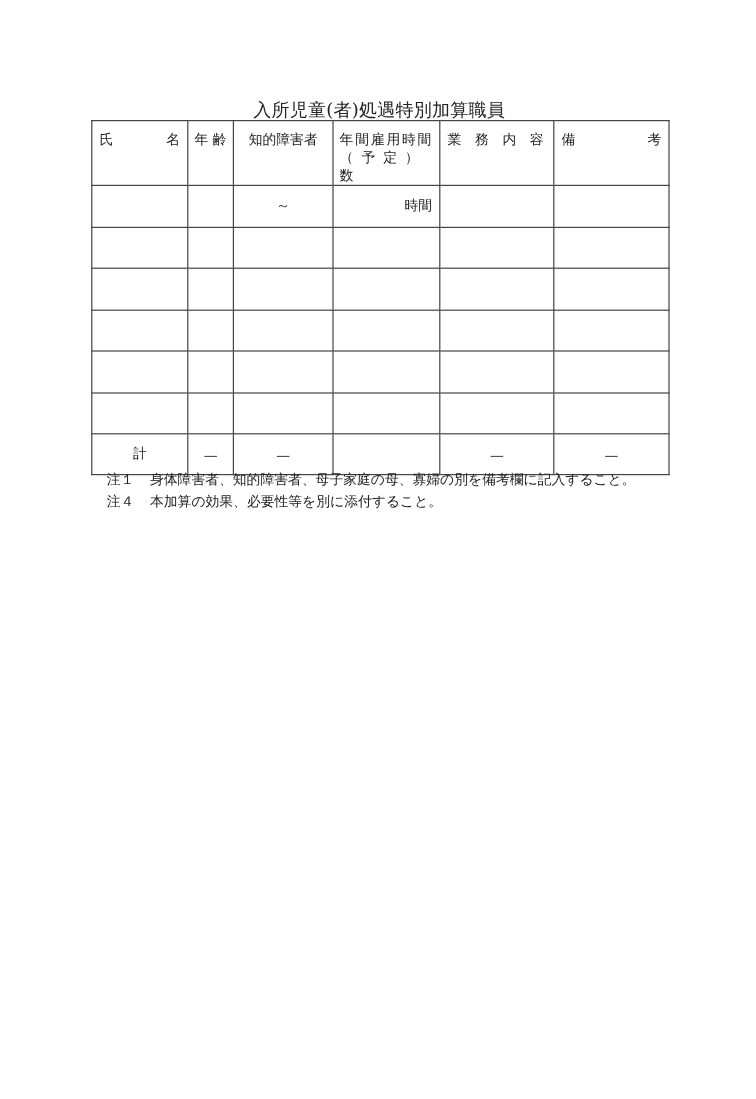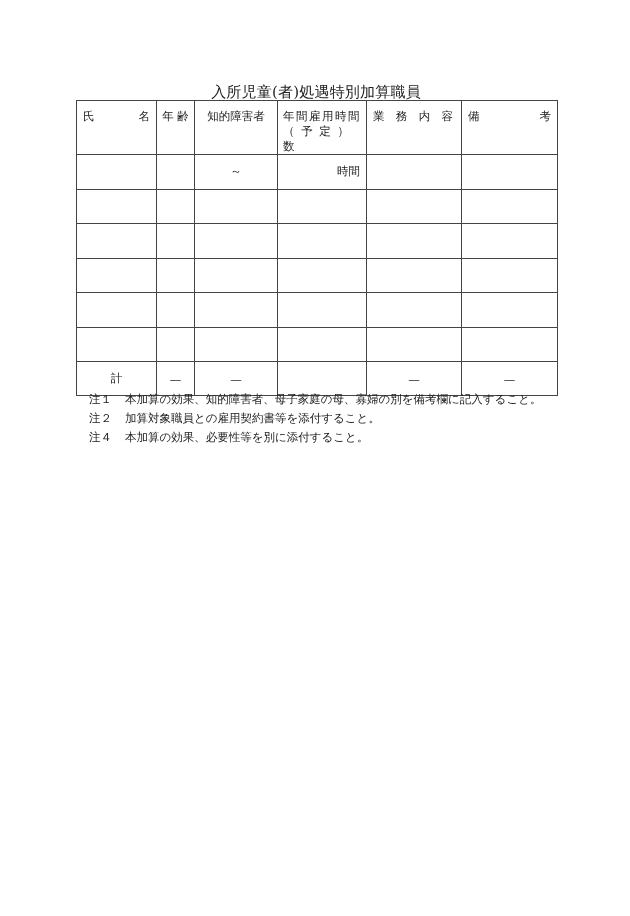--- a/index.html
+++ b/index.html
@@ -142,21 +142,18 @@
     <td>—</td>
     <td></td>
     <td>—</td>
     <td>—</td>
   </tr>
 </tbody>
   </table>
 
 <div class="notes">
   <div class="note-line">
-    <span class="note-label">注１</span><span>本加算の効果、知的障害者、母子家庭の母、寡婦の別を備考欄に記入すること。</span>
-  </div>
-  <div class="note-line">
-    <span class="note-label">注２</span><span>加算対象職員との雇用契約書等を添付すること。</span>
+    <span class="note-label">注１</span><span>身体障害者、知的障害者、母子家庭の母、寡婦の別を備考欄に記入すること。</span>
   </div>
   <div class="note-line">
     <span class="note-label">注４</span><span>本加算の効果、必要性等を別に添付すること。</span>
   </div>
 </div>
 
 </body></html>

